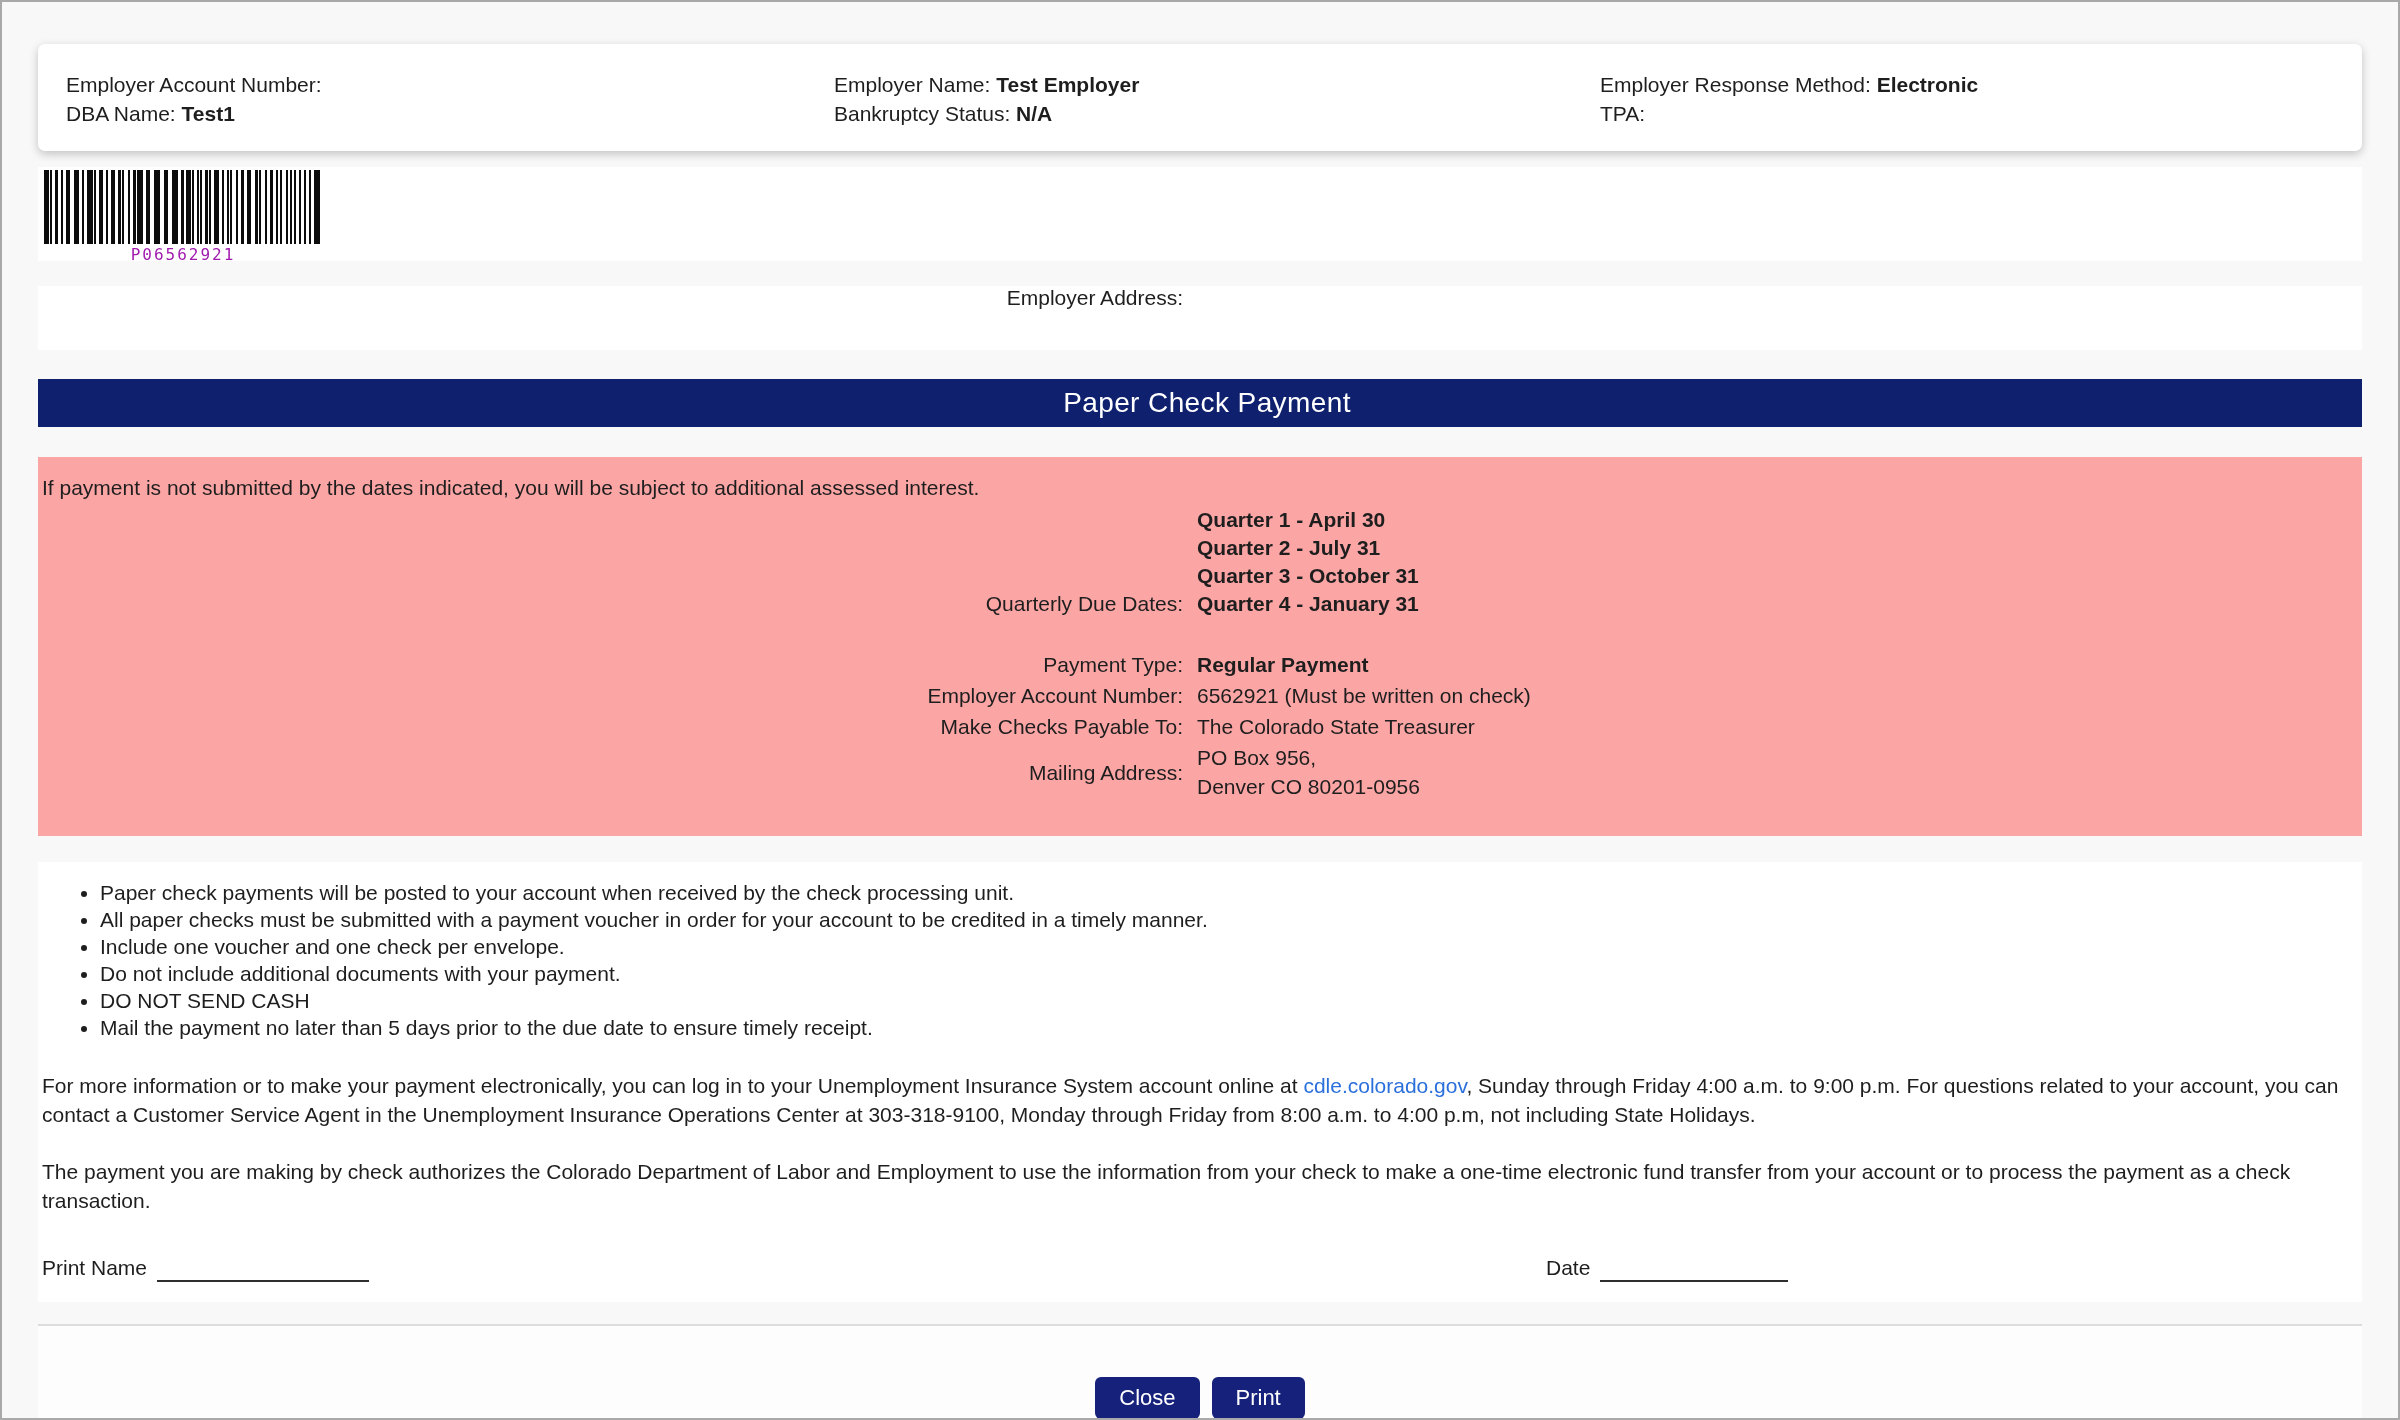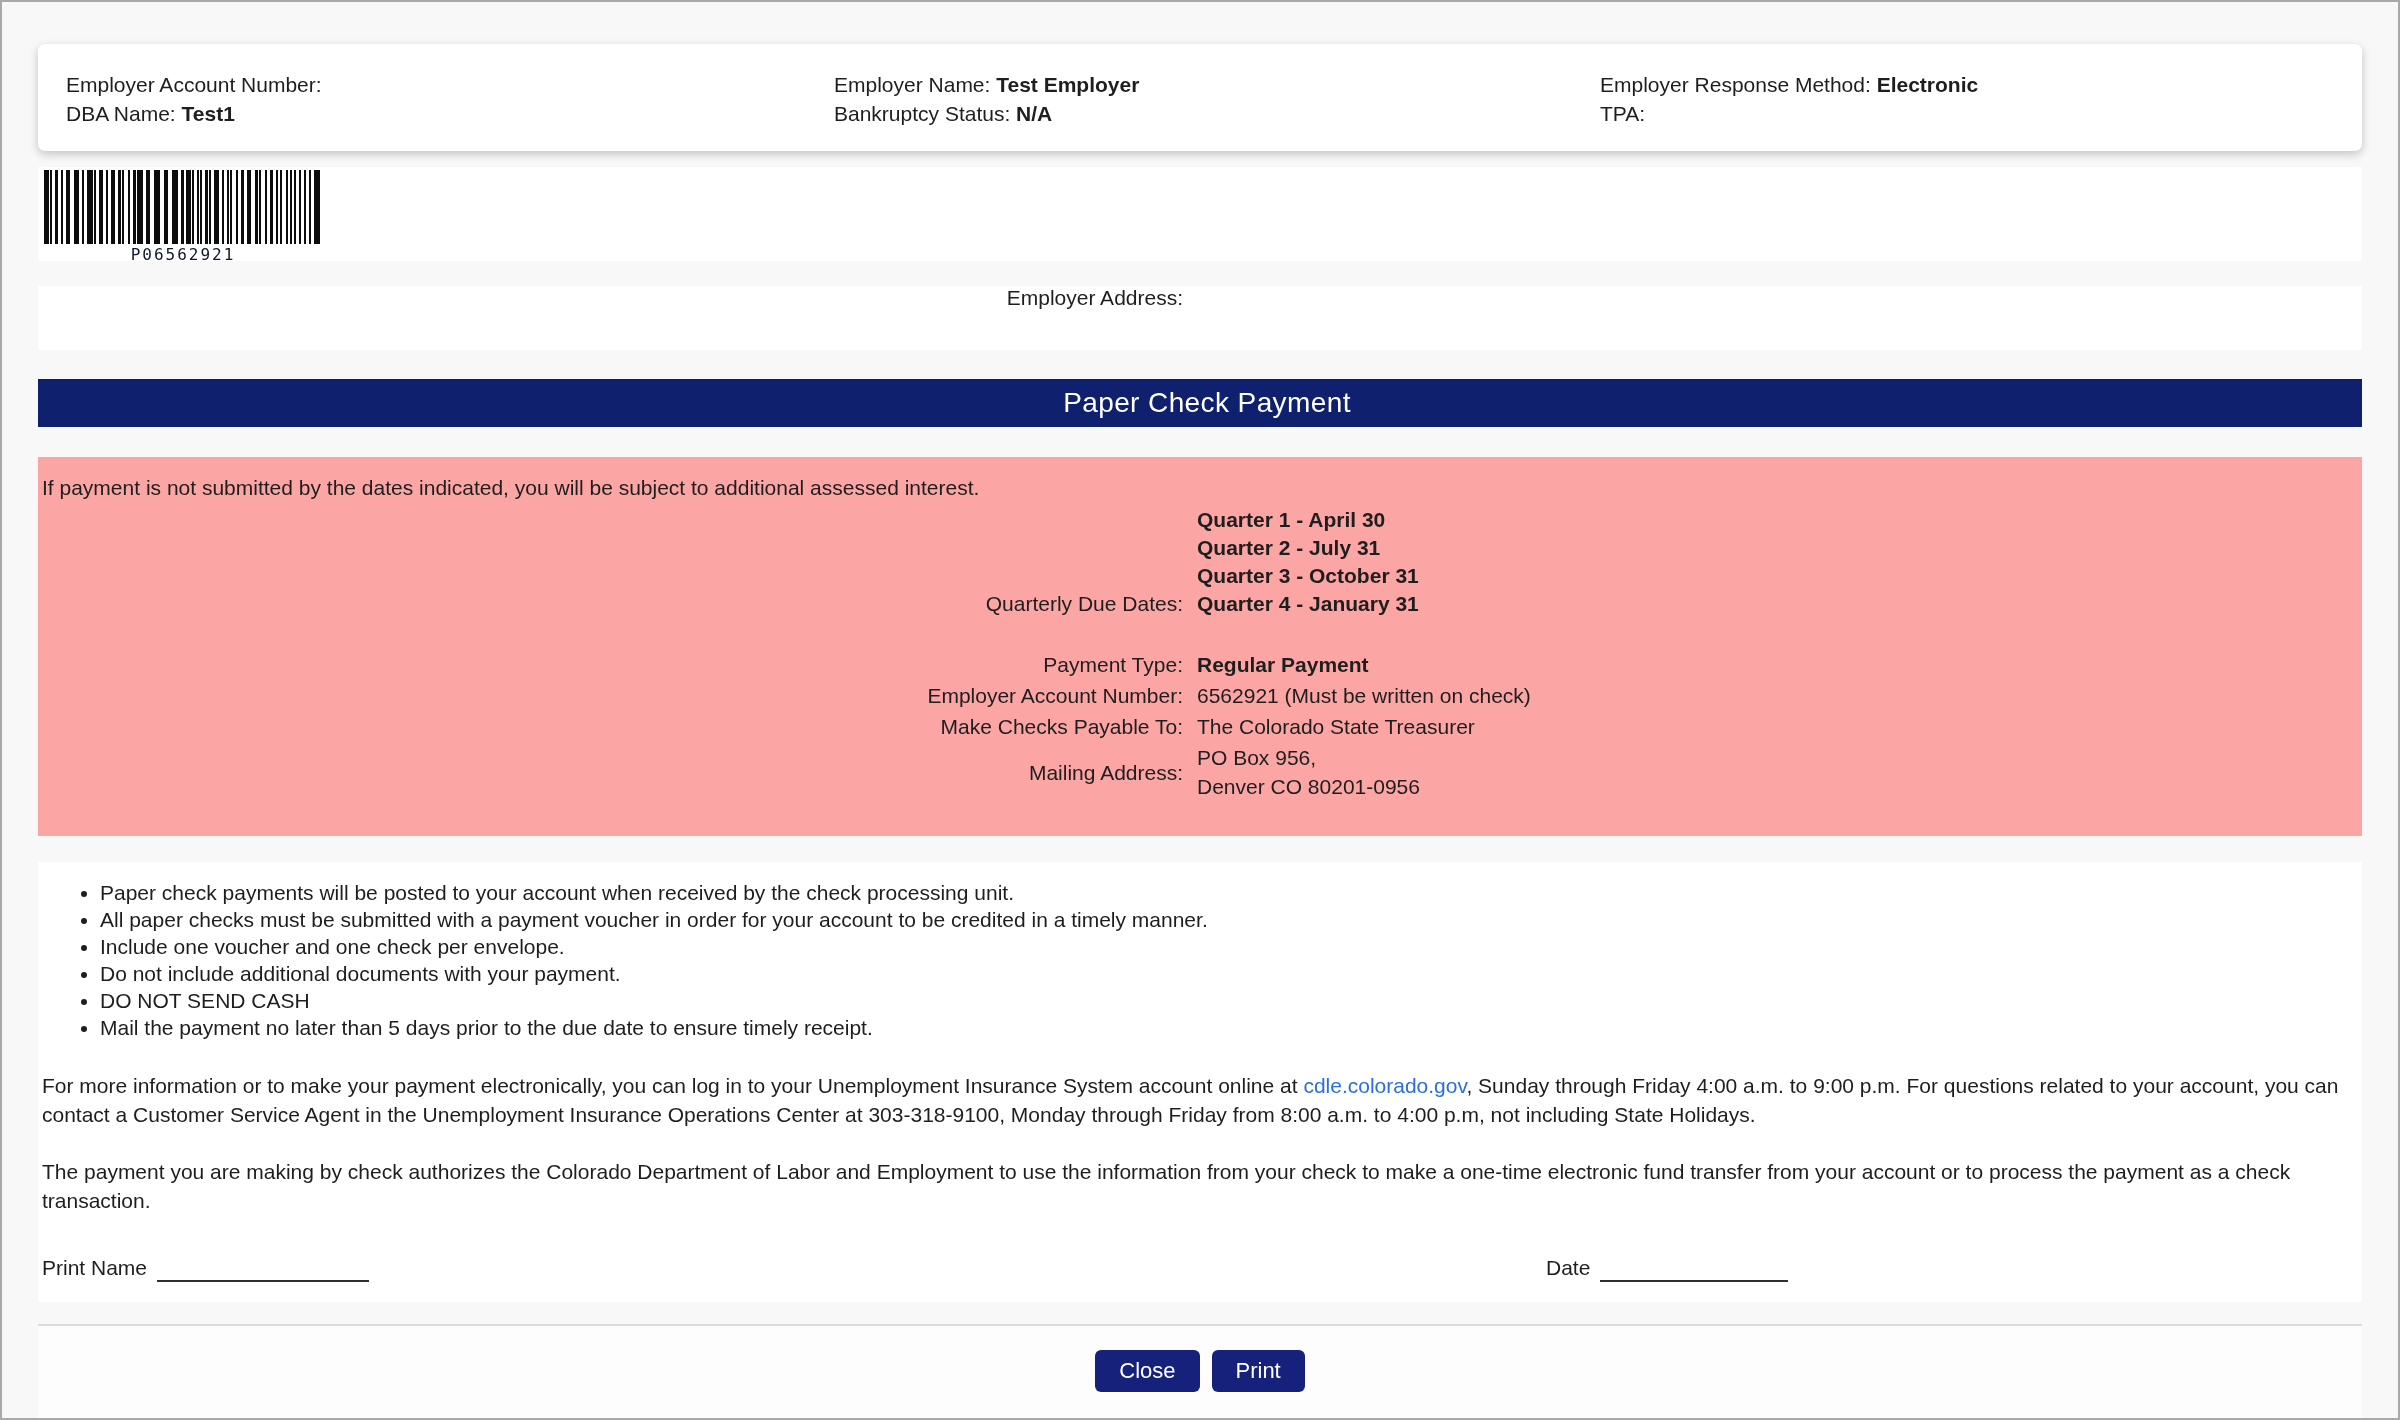--- a/index.html
+++ b/index.html
@@ -34,21 +34,21 @@
     height: 94px;
     background: #ffffff;
     padding: 3px 0 0 6px;
   }
   .barcode-wrap { width: 278px; }
   .barcode-svg { display: block; }
   .barcode-text {
     display: block; width: 278px; text-align: center;
     font-family: "DejaVu Sans Mono", monospace;
     font-size: 16px; letter-spacing: 2px;
-    color: #0f172a; margin-top: 1px;
+    color: #a21caf; margin-top: 1px;
   }
   
   .addr-band {
     margin: 25px 36px 0 36px;
     height: 64px;
     background: #ffffff;
     display: flex; 
   }
   
   .kv-row { display: flex; }
@@ -94,21 +94,21 @@
     height: 24px; margin-left: 10px; align-self: flex-end;
   }
   .uline.w1 { width: 212px; }
   .uline.w2 { width: 188px; }
   
   .footer {
     margin: 22px 36px 0 36px;
     border-top: 2px solid #dcdcdc;
     height: 95px;
     background: #fdfdfd;
-    display: flex; justify-content: center; align-items: flex-start;
+    display: flex; justify-content: center; align-items: flex-end;
     gap: 12px; padding-top: 24px;
   }
   .btn {
     background: var(--btn-navy, #15217b);
     color: #ffffff; border: none; border-radius: 6px;
     font-family: inherit; font-size: 22px;
     height: 42px; padding: 0 24px; cursor: pointer;
   }
 </style>
 </head>

